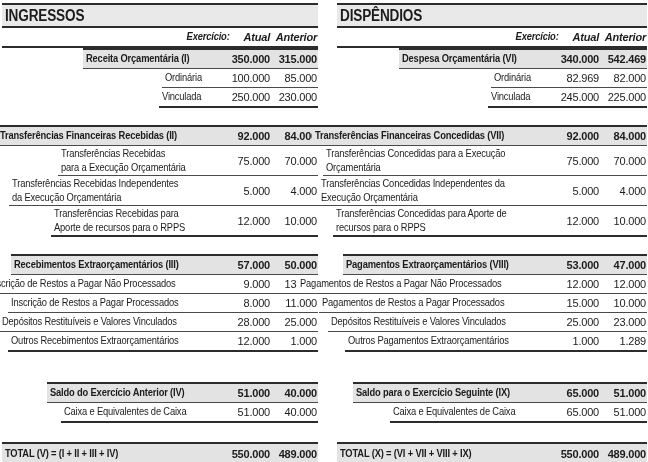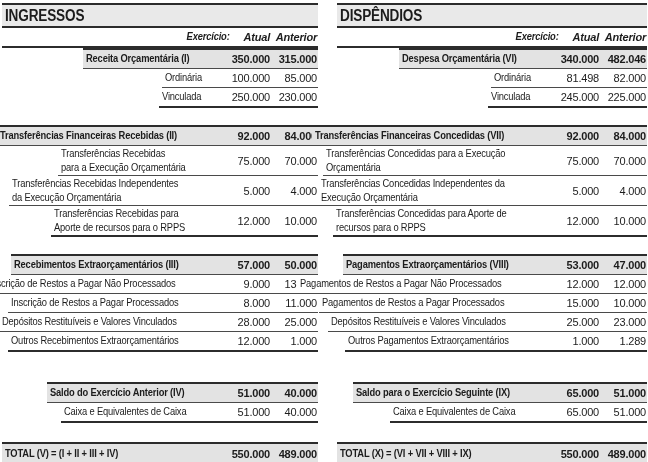--- a/index.html
+++ b/index.html
@@ -149,25 +149,25 @@
   <div class="row colhead">
     <div class="lbl"><span class="sc">Exercício:</span></div>
     <div class="num">Atual</div>
     <div class="num2">Anterior</div>
   </div>
 
   <div class="section">
     <div class="row sechead">
       <div class="lbl"><span class="sc">Despesa Orçamentária (VI)</span></div>
       <div class="num">340.000</div>
-      <div class="num2">482.046</div>
+      <div class="num2">542.469</div>
     </div>
     <div class="row h18">
       <div class="lbl"><span class="sc">Ordinária</span></div>
-      <div class="num">81.498</div>
+      <div class="num">82.969</div>
       <div class="num2">82.000</div>
     </div>
     <div class="row h18 endsec">
       <div class="lbl"><span class="sc">Vinculada</span></div>
       <div class="num">245.000</div>
       <div class="num2">225.000</div>
     </div>
   </div>
 
   <div class="section gap-a">

